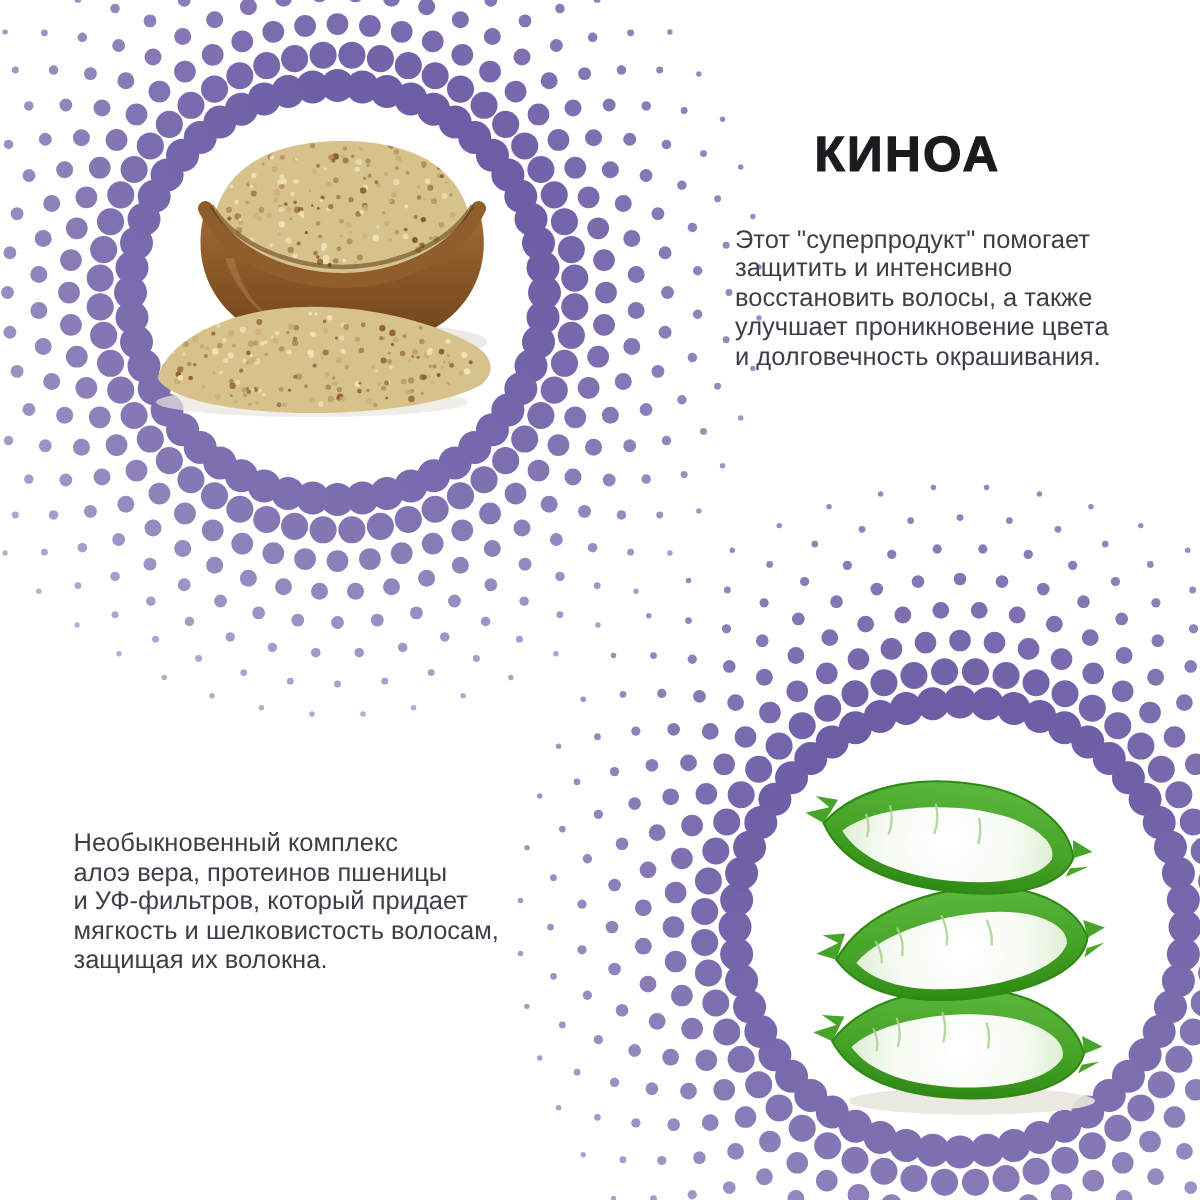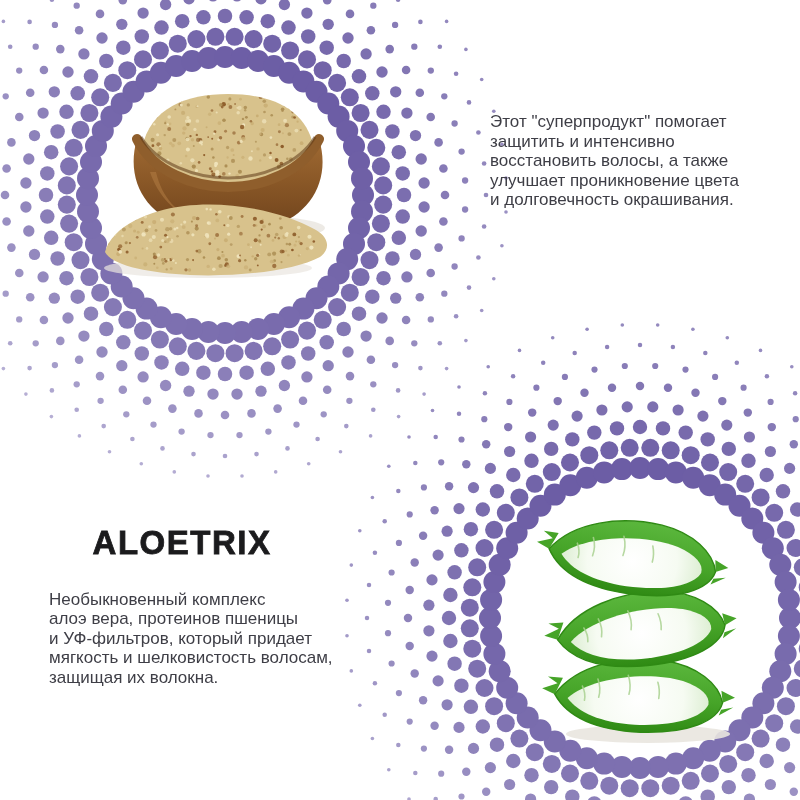--- a/index.html
+++ b/index.html
@@ -1078,29 +1078,29 @@
     <g id="aloe-image">
       <circle cx="640" cy="618" r="124" fill="#ffffff"></circle>
       <ellipse cx="648" cy="734" rx="82" ry="9" opacity="0.9" fill="#e9e5df"></ellipse>
       <use href="#aloe-slice" transform="translate(639,694) rotate(4)"></use>
       <use href="#aloe-slice" transform="translate(641,628) rotate(-4)"></use>
       <use href="#aloe-slice" transform="translate(633,556) rotate(9)"></use>
     </g>
   </svg>
 
   <div class="text-block tb-quinoa">
+    <h2 class="title title-q">КИНОА</h2>
     <p class="body body-q">Этот "суперпродукт" помогает
 защитить и интенсивно
 восстановить волосы, а также
 улучшает проникновение цвета
 и долговечность окрашивания.</p>
   </div>
 
   <div class="text-block tb-aloetrix">
-    <h2 class="title title-a">ALOETRIX</h2>
     <p class="body body-a">Необыкновенный комплекс
 алоэ вера, протеинов пшеницы
 и УФ-фильтров, который придает
 мягкость и шелковистость волосам,
 защищая их волокна.</p>
   </div>
 
 </div>
 
 </body></html>

